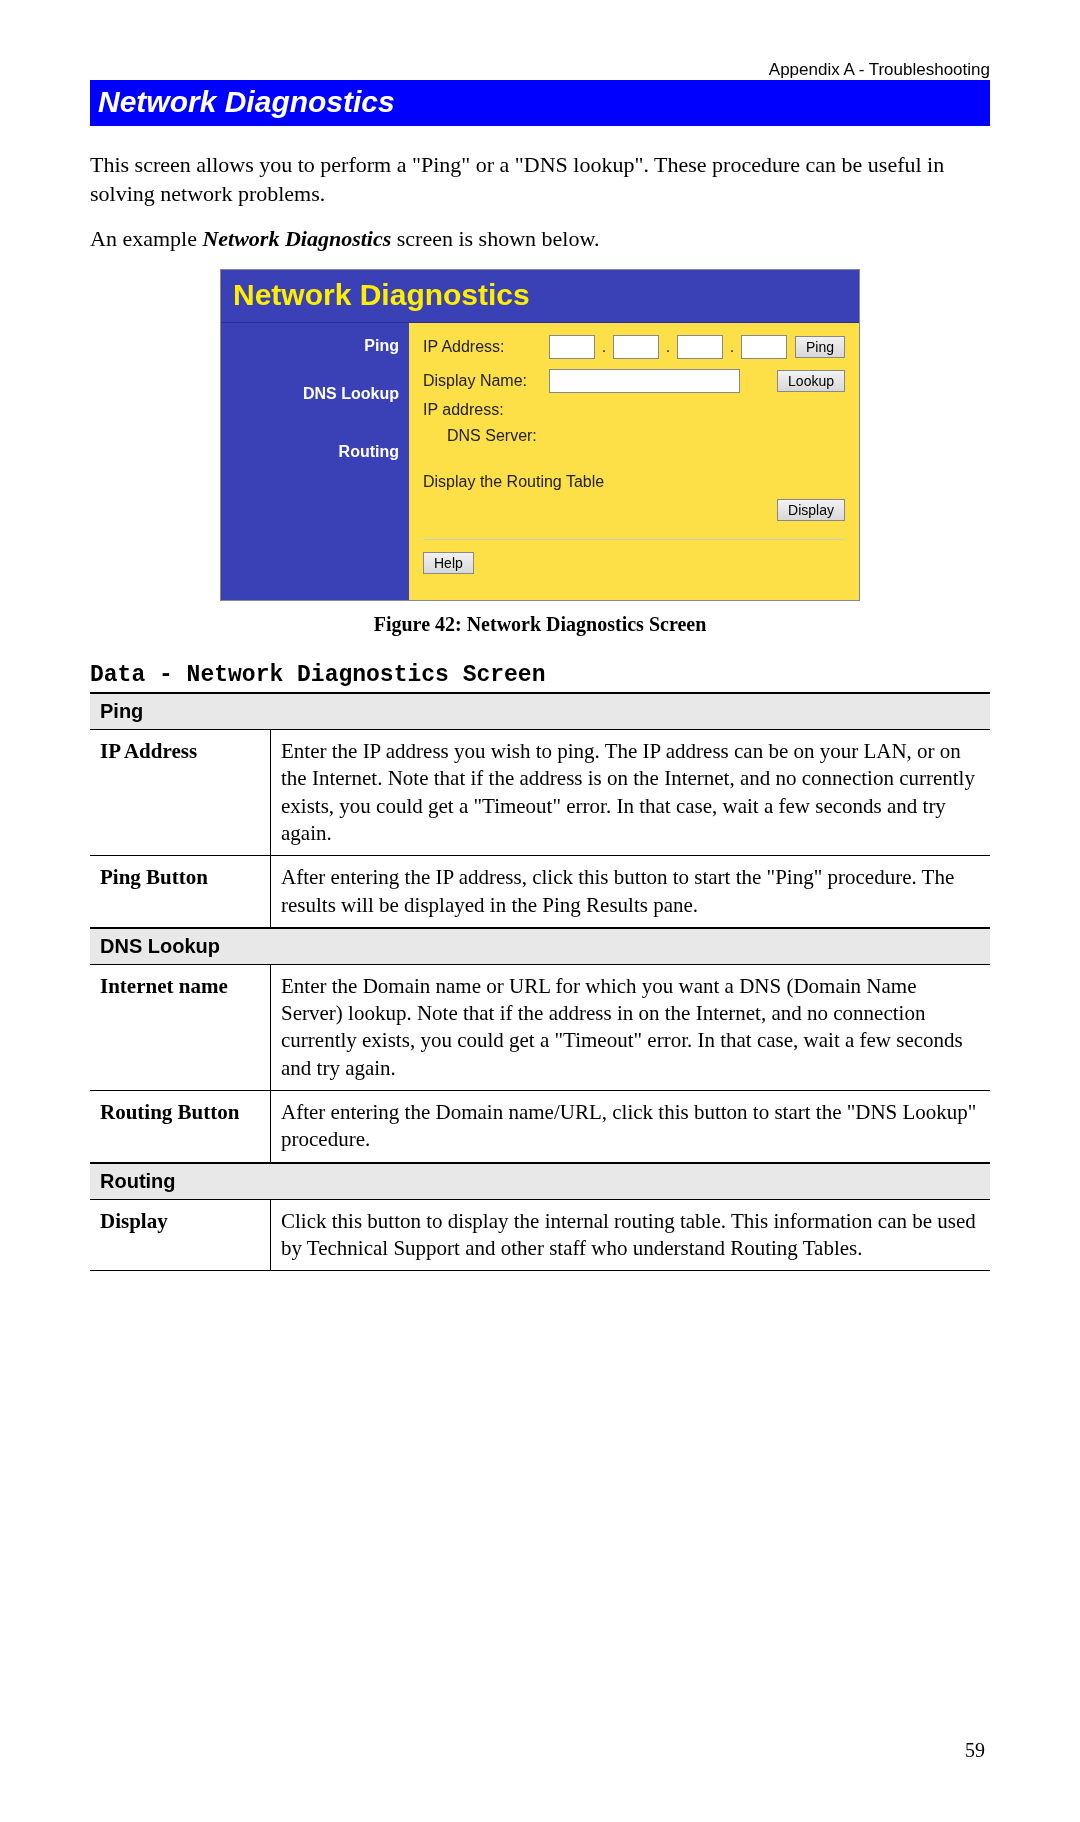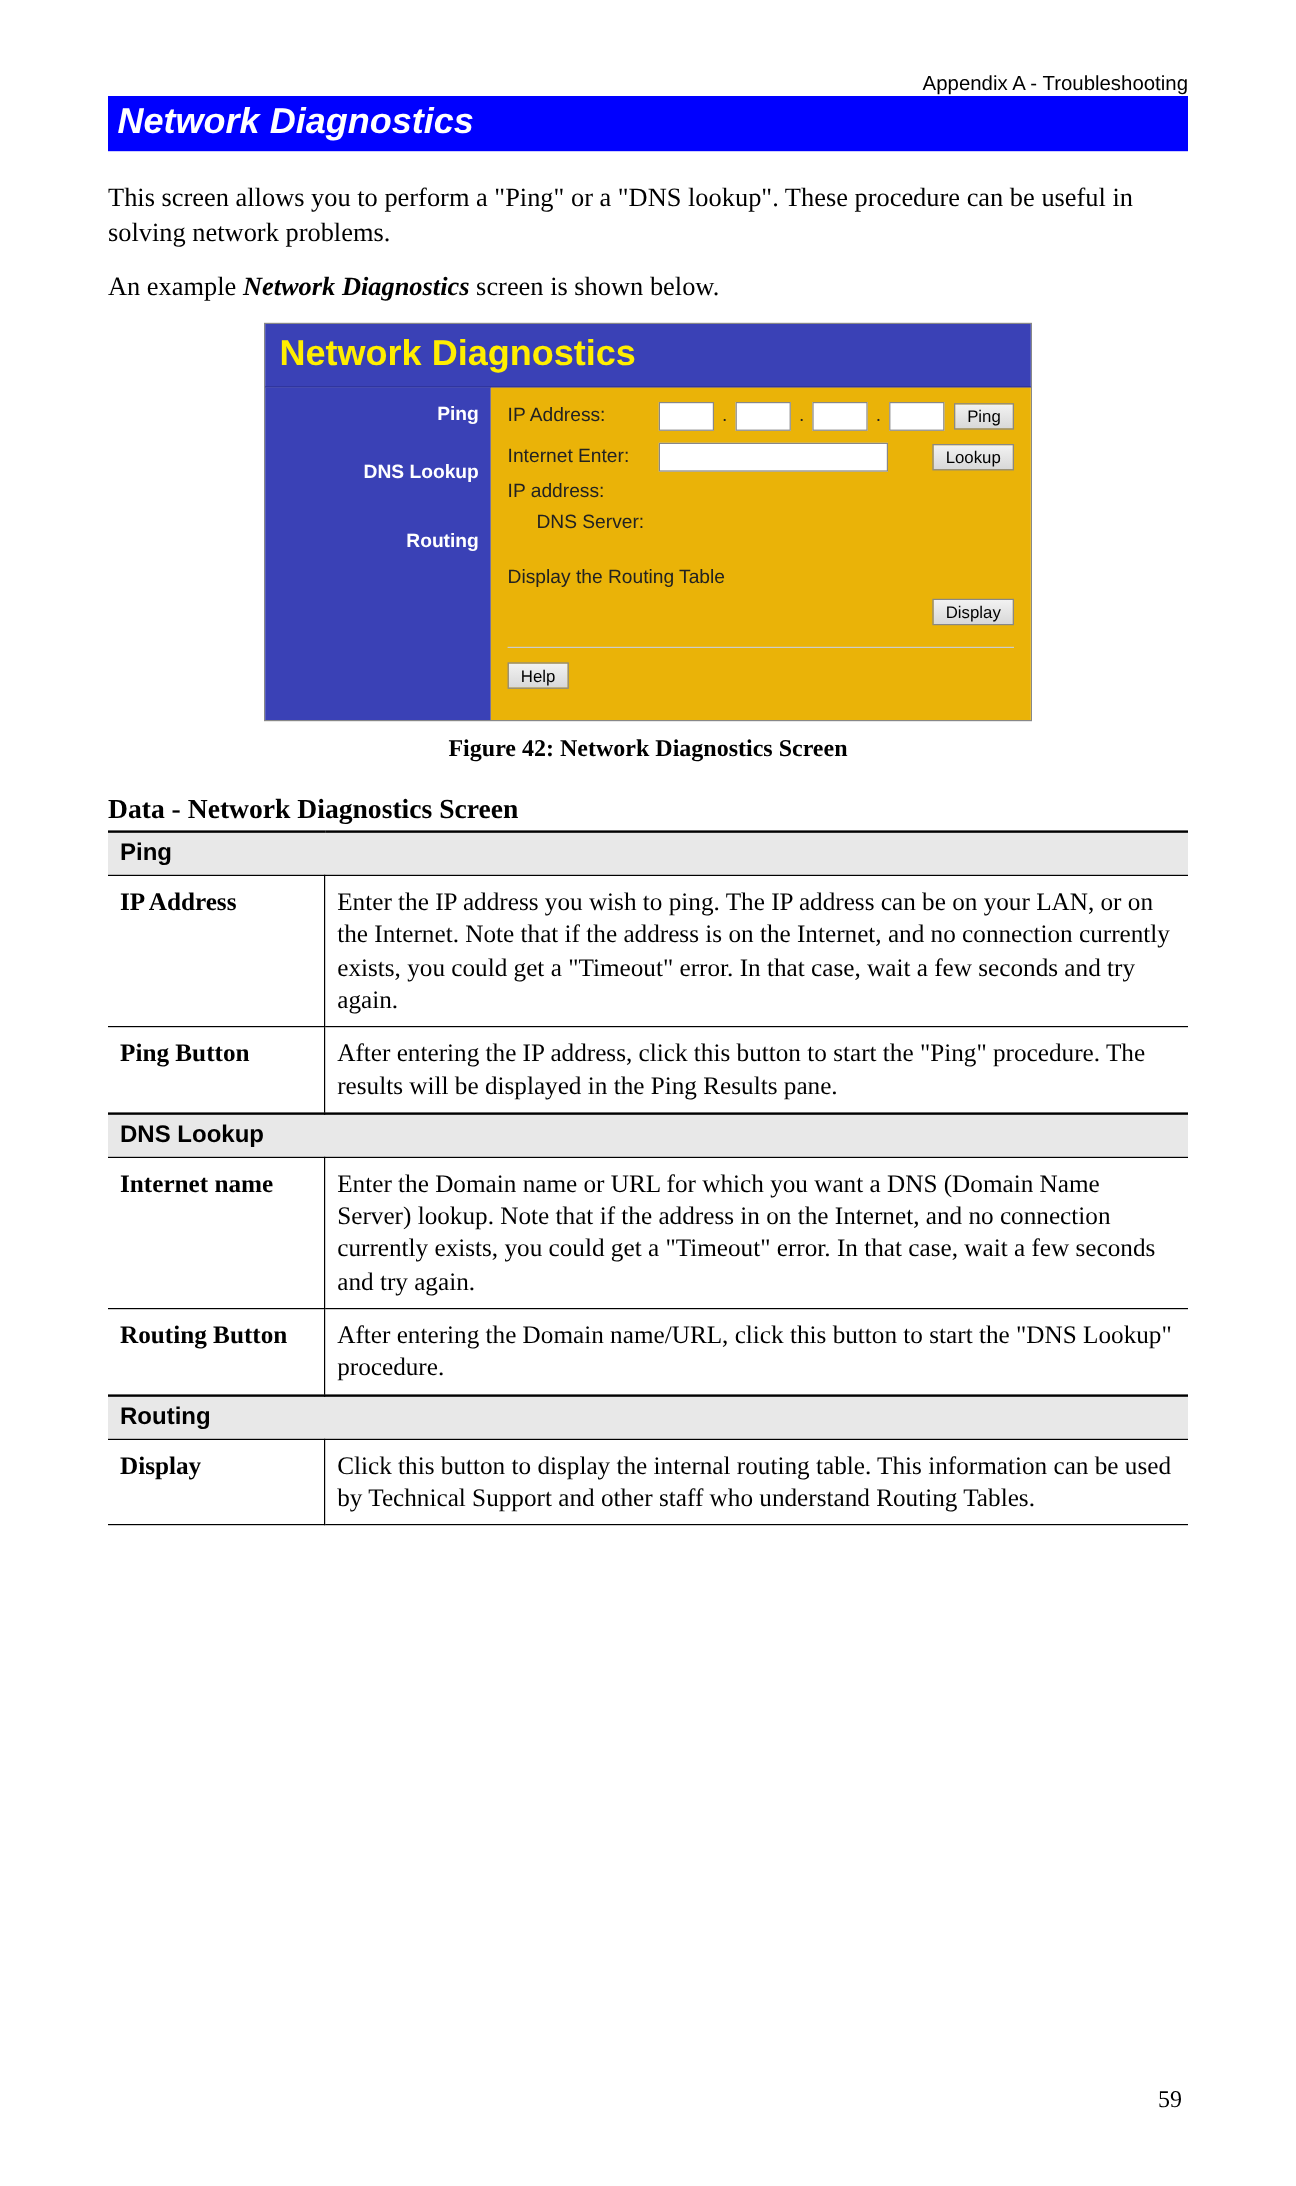--- a/index.html
+++ b/index.html
@@ -64,21 +64,21 @@
     font-size: 16px;
     font-weight: bold;
     text-align: right;
     padding: 10px 10px 40px 8px;
   }
   .ui-side .side-label { margin-bottom: 38px; }
   .ui-side .side-label.first { margin-top: 4px; margin-bottom: 30px; }
   .ui-side .side-label.third { margin-top: 40px; }
   .ui-main {
     flex: 1;
-    background: #eab308;
+    background: #fde047;
     padding: 12px 14px 18px 14px;
     font-size: 16px;
     color: #222;
   }
   .ui-row { display:flex; align-items:center; gap:6px; margin-bottom:8px; }
   .ui-label { width: 120px; }
   .ip-box { width:40px; height:20px; border:1px solid #888; background:#fff; }
   .dot { width:6px; text-align:center; }
   .txt-box { width:185px; height:20px; border:1px solid #888; background:#fff; }
   .ui-btn {
@@ -95,21 +95,21 @@
   .ui-hr { border:0; border-top:1px solid #ccc; margin:18px 0 12px 0; }
   .figure-caption {
     text-align:center;
     font-weight:bold;
     font-size:20px;
     margin-top:12px;
     margin-bottom:26px;
   }
   
   .subhead {
-    font-family: Liberation Serif, serif;
+    font-family: Liberation Mono, monospace;
     font-weight: bold;
     font-size: 23px;
     margin-bottom: 4px;
   }
   table.data {
     width:100%;
     border-collapse: collapse;
     font-size:21px;
   }
   table.data tr.section td {
@@ -170,21 +170,21 @@
             <input class="ip-box" style="">
             <span class="dot">.</span>
             <input class="ip-box" style="">
             <span class="dot">.</span>
             <input class="ip-box" style="">
             <span class="dot">.</span>
             <input class="ip-box" style="">
             <button class="ui-btn align-right">Ping</button>
           </div>
           <div class="ui-row" style="margin-top:10px;">
-            <span class="ui-label">Internet Enter:</span>
+            <span class="ui-label">Display Name:</span>
             <input class="txt-box" style="">
             <button class="ui-btn align-right">Lookup</button>
           </div>
           <div class="ui-row">
             <span class="ui-label">IP address:</span>
           </div>
           <div class="ui-row ui-indent">
             <span>DNS Server:</span>
           </div>
           <div class="ui-spacer"></div>

